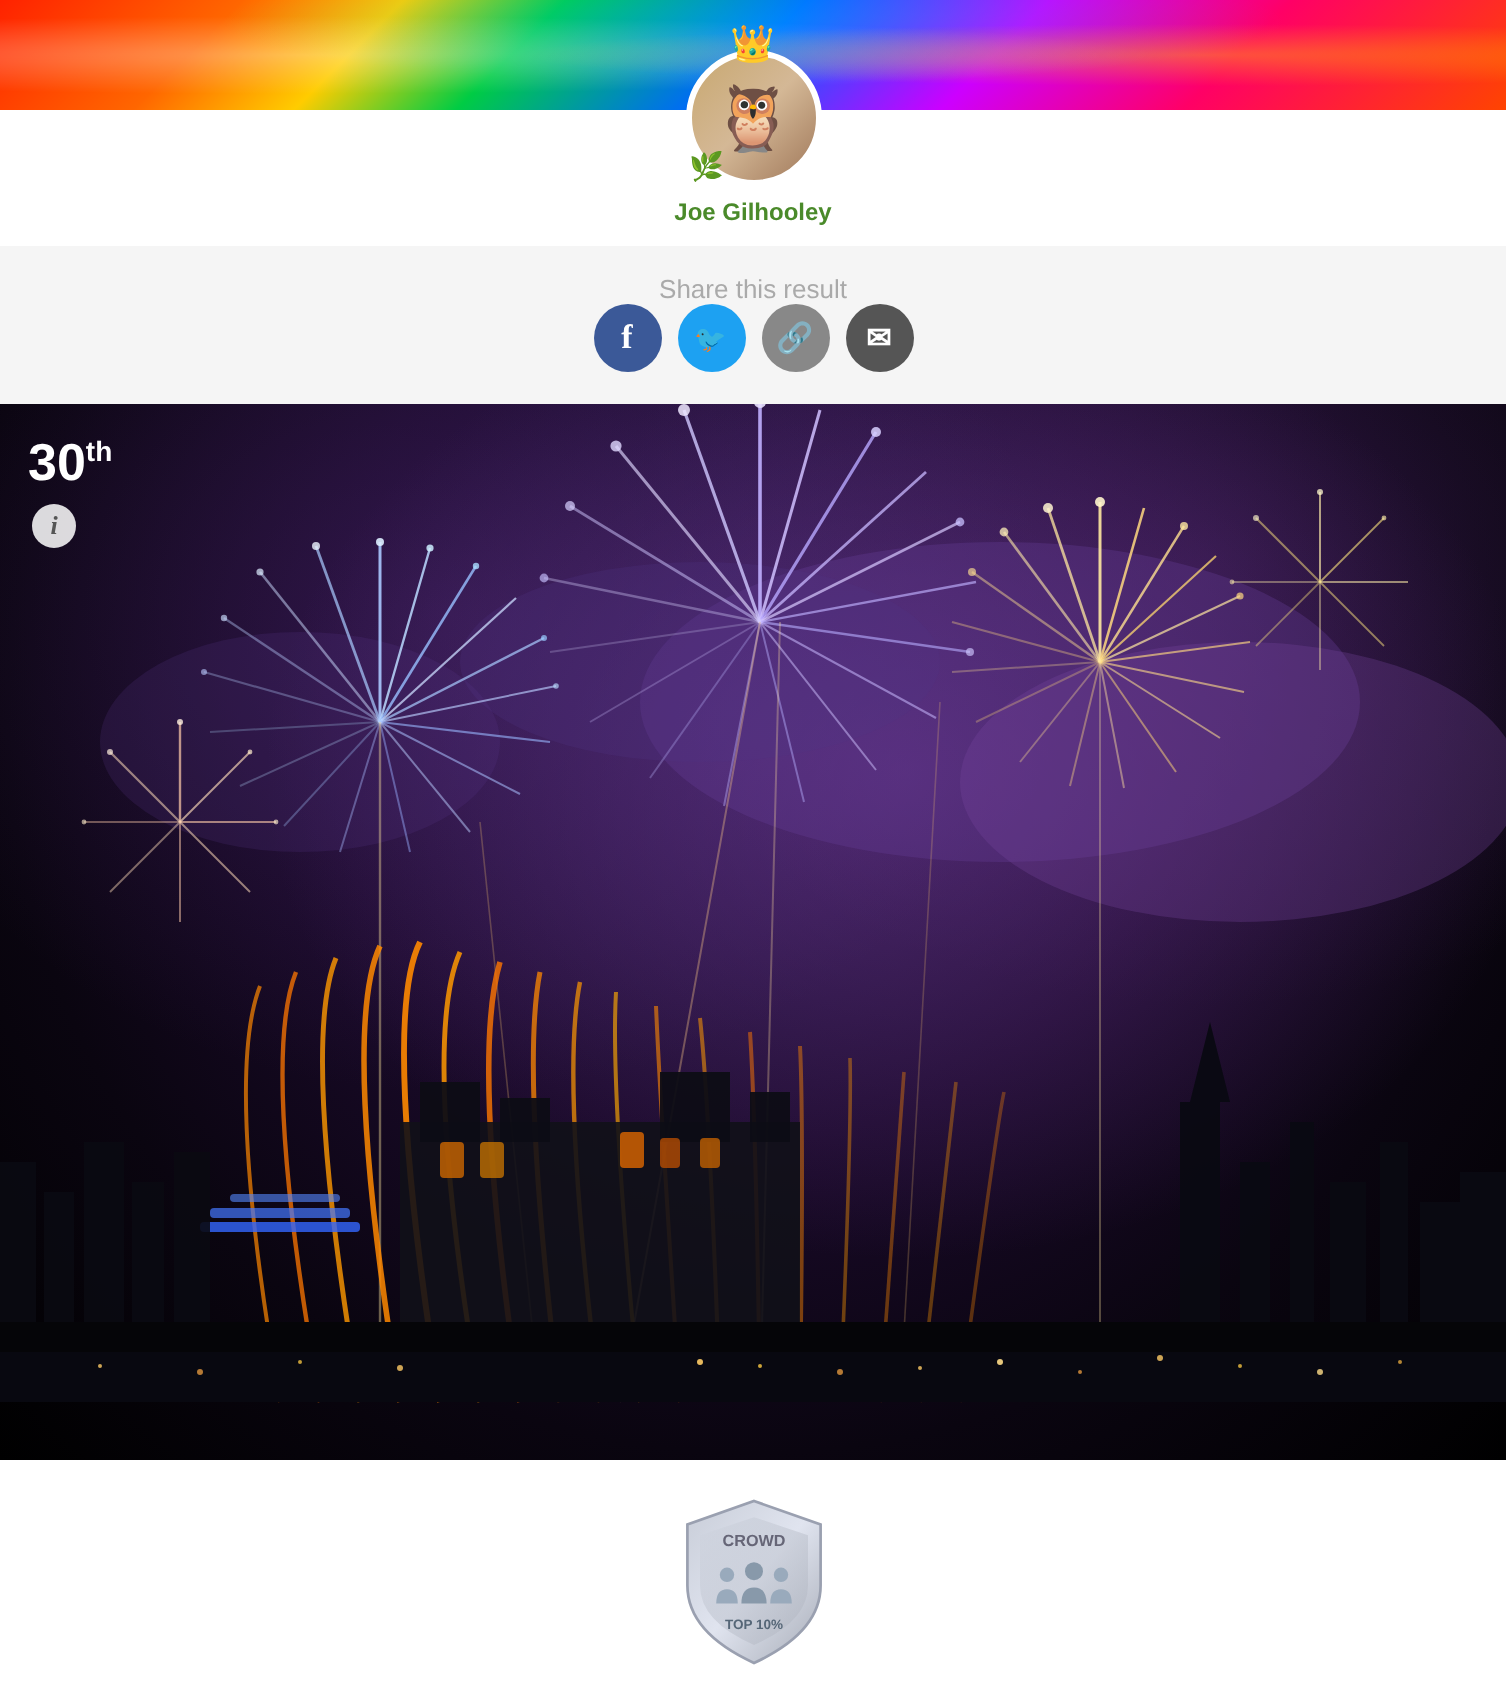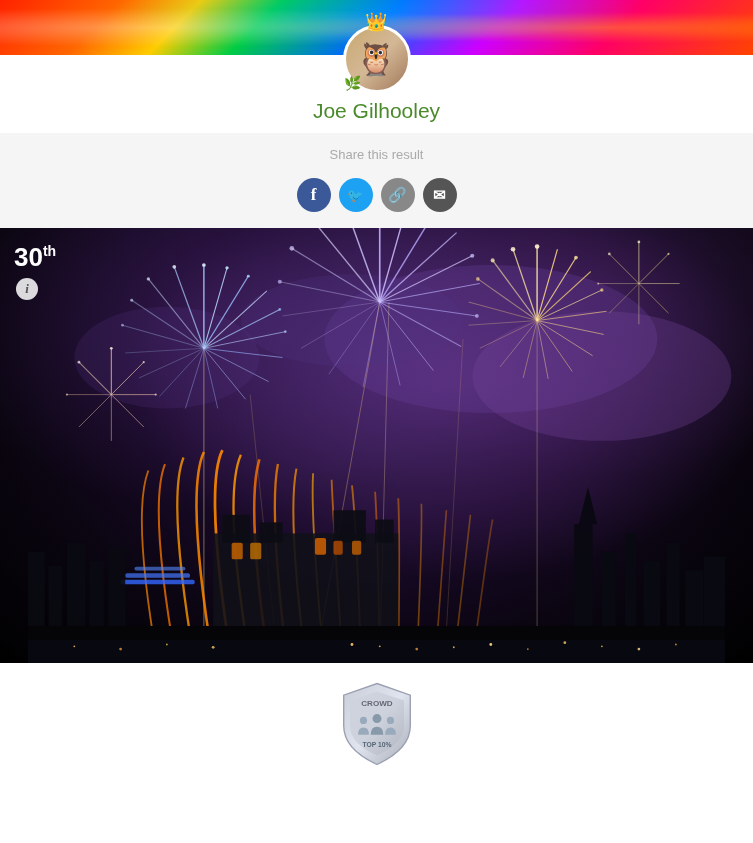--- a/index.html
+++ b/index.html
@@ -61,22 +61,22 @@
     }
     .holly-icon {
       position: absolute;
       bottom: 2px;
       left: 2px;
       font-size: 14px;
     }
 
     .user-name {
       color: #4a8a2a;
-      font-size: 21px;
-      font-weight: normal;
+      font-size: 12px;
+      font-weight: bold;
       margin-top: 6px;
     }
 
     
     .result-section {
       background: #f5f5f5;
       text-align: center;
       padding: 14px 20px 16px;
     }
     .result-subtitle {
@@ -86,21 +86,21 @@
     }
     .result-title {
       color: #222;
       font-size: 22px;
       font-weight: bold;
       margin-bottom: 10px;
     }
     .share-label {
       color: #aaa;
       font-size: 13px;
-      margin-bottom: 16px;
+      margin-bottom: 0;
     }
     .share-buttons {
       display: flex;
       justify-content: center;
       gap: 8px;
     }
     .share-btn {
       width: 34px;
       height: 34px;
       border-radius: 50%;
@@ -115,21 +115,21 @@
     }
     .share-btn.facebook { background: #3b5998; }
     .share-btn.twitter  { background: #1da1f2; }
     .share-btn.link     { background: #888; }
     .share-btn.email    { background: #555; }
 
     
     .main-image-section {
       position: relative;
       width: 100%;
-      height: 435px;
+      height: 528px;
       overflow: hidden;
     }
 
     
     .fireworks-canvas {
       width: 100%;
       height: 100%;
       background: radial-gradient(ellipse at 50% 30%, #2a1a4a 0%, #1a0a2a 40%, #0a0510 70%, #000 100%);
       position: relative;
     }

